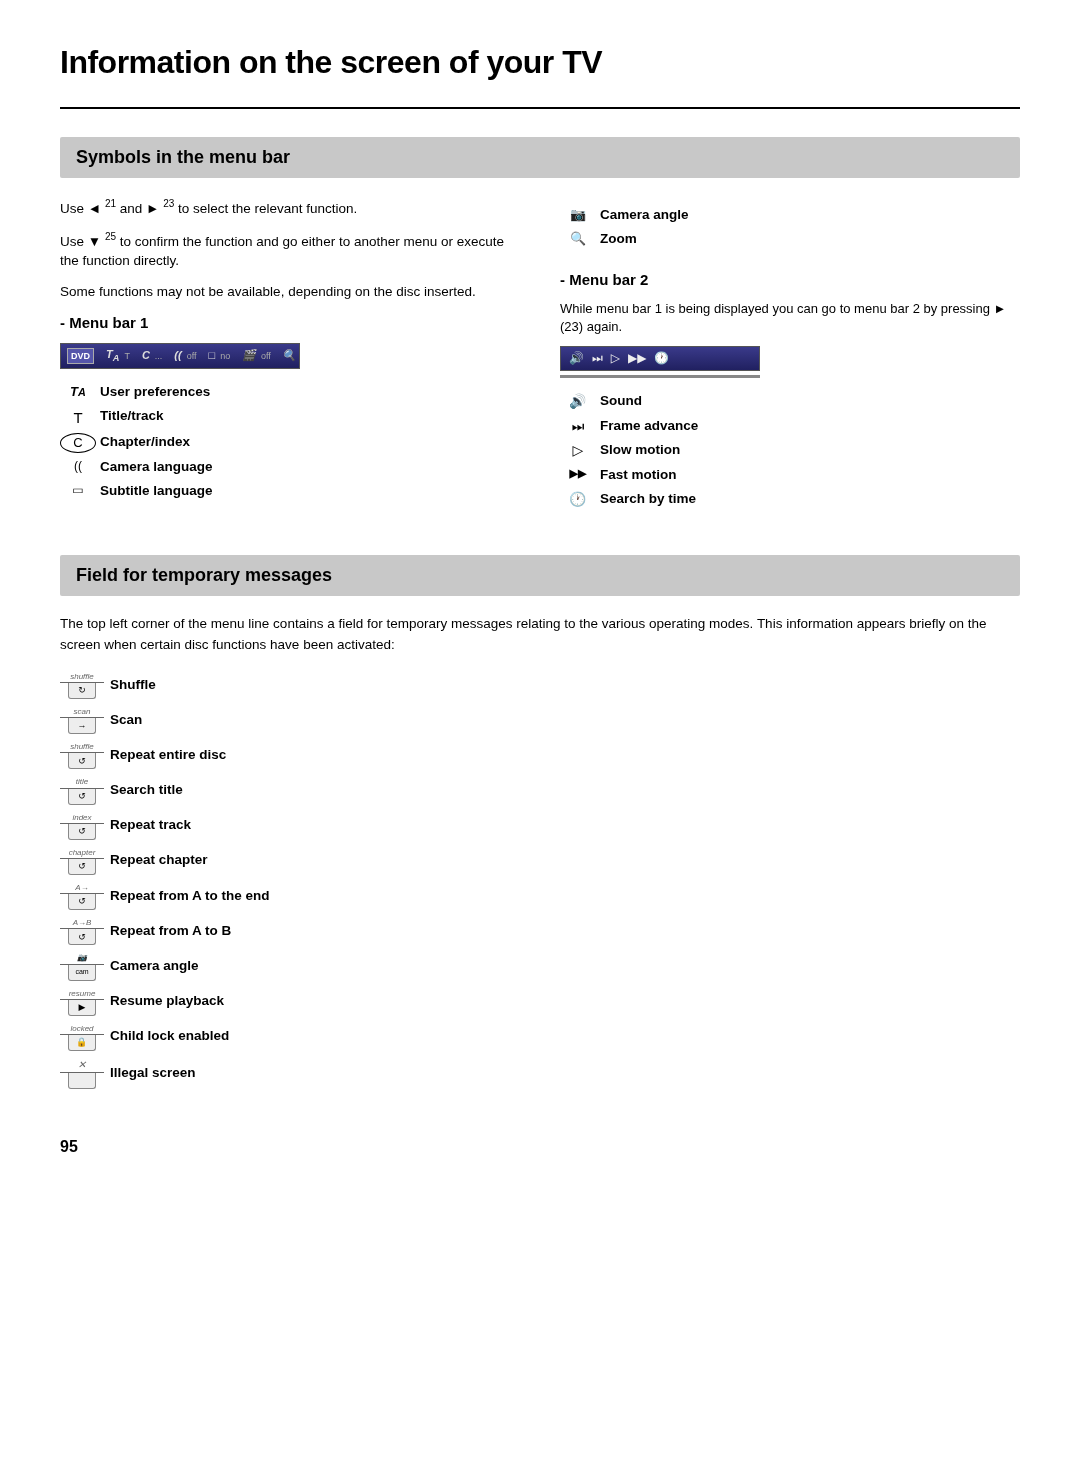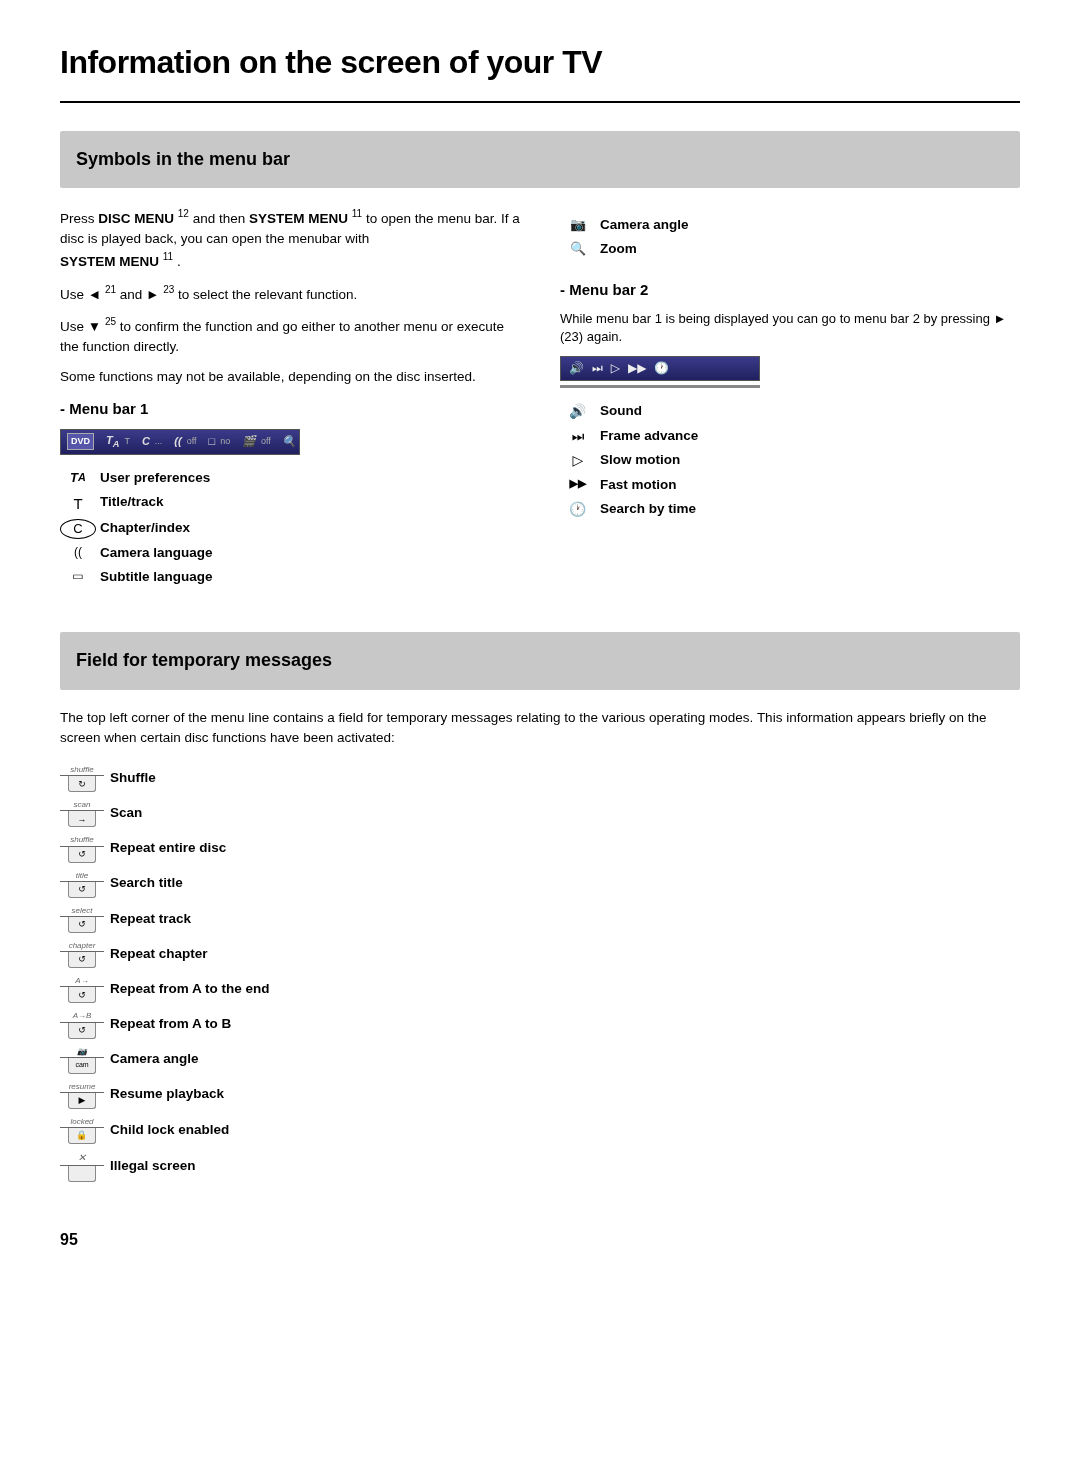--- a/index.html
+++ b/index.html
@@ -9,31 +9,31 @@
       color: #000;
       width: 1080px;
       min-height: 1473px;
       padding: 40px 60px 60px 60px;
       font-size: 14px;
       line-height: 1.4;
     }
     h1.page-title {
       font-size: 32px;
       font-weight: bold;
-      margin-bottom: 16px;
+      margin-bottom: 22px;
       letter-spacing: -0.5px;
     }
     .title-rule {
       border: none;
       border-top: 2px solid #000;
       margin-bottom: 28px;
     }
     .section-header {
       background: #c8c8c8;
-      padding: 16px 16px;
+      padding: 8px 16px;
       font-size: 18px;
       font-weight: bold;
       margin-bottom: 18px;
       border-radius: 2px;
     }
     .section {
       margin-bottom: 36px;
     }
     .two-col {
       display: flex;
@@ -200,24 +200,20 @@
 
 <h1 class="page-title">Information on the screen of your TV</h1>
 <hr class="title-rule">
 
 <div class="section">
   <div class="section-header">Symbols in the menu bar</div>
 
   <div class="two-col">
 
     <div class="col-left">
-      <p class="intro-text">
-        Press <strong>DISC MENU</strong> <span class="superscript-num">12</span> and then <strong>SYSTEM MENU</strong> <span class="superscript-num">11</span> to open the menu bar. If a disc is played back, you can open the menubar with<br>
-        <strong>SYSTEM MENU</strong> <span class="superscript-num">11</span> .
-      </p>
       <p class="intro-text">
         Use ◄ <span class="superscript-num">21</span> and ► <span class="superscript-num">23</span> to select the relevant function.
       </p>
       <p class="intro-text">
         Use ▼ <span class="superscript-num">25</span> to confirm the function and go either to another menu or execute the function directly.
       </p>
       <p class="intro-text">
         Some functions may not be available, depending on the disc inserted.
       </p>
 
@@ -353,21 +349,21 @@
     <li>
       <div class="chip-over">
         <div class="chip-top">title</div>
         <div class="chip-bot">↺</div>
       </div>
       <span class="field-label">Search title</span>
     </li>
 
     <li>
       <div class="chip-over">
-        <div class="chip-top">select</div>
+        <div class="chip-top">index</div>
         <div class="chip-bot">↺</div>
       </div>
       <span class="field-label">Repeat track</span>
     </li>
 
     <li>
       <div class="chip-over">
         <div class="chip-top">chapter</div>
         <div class="chip-bot">↺</div>
       </div>

